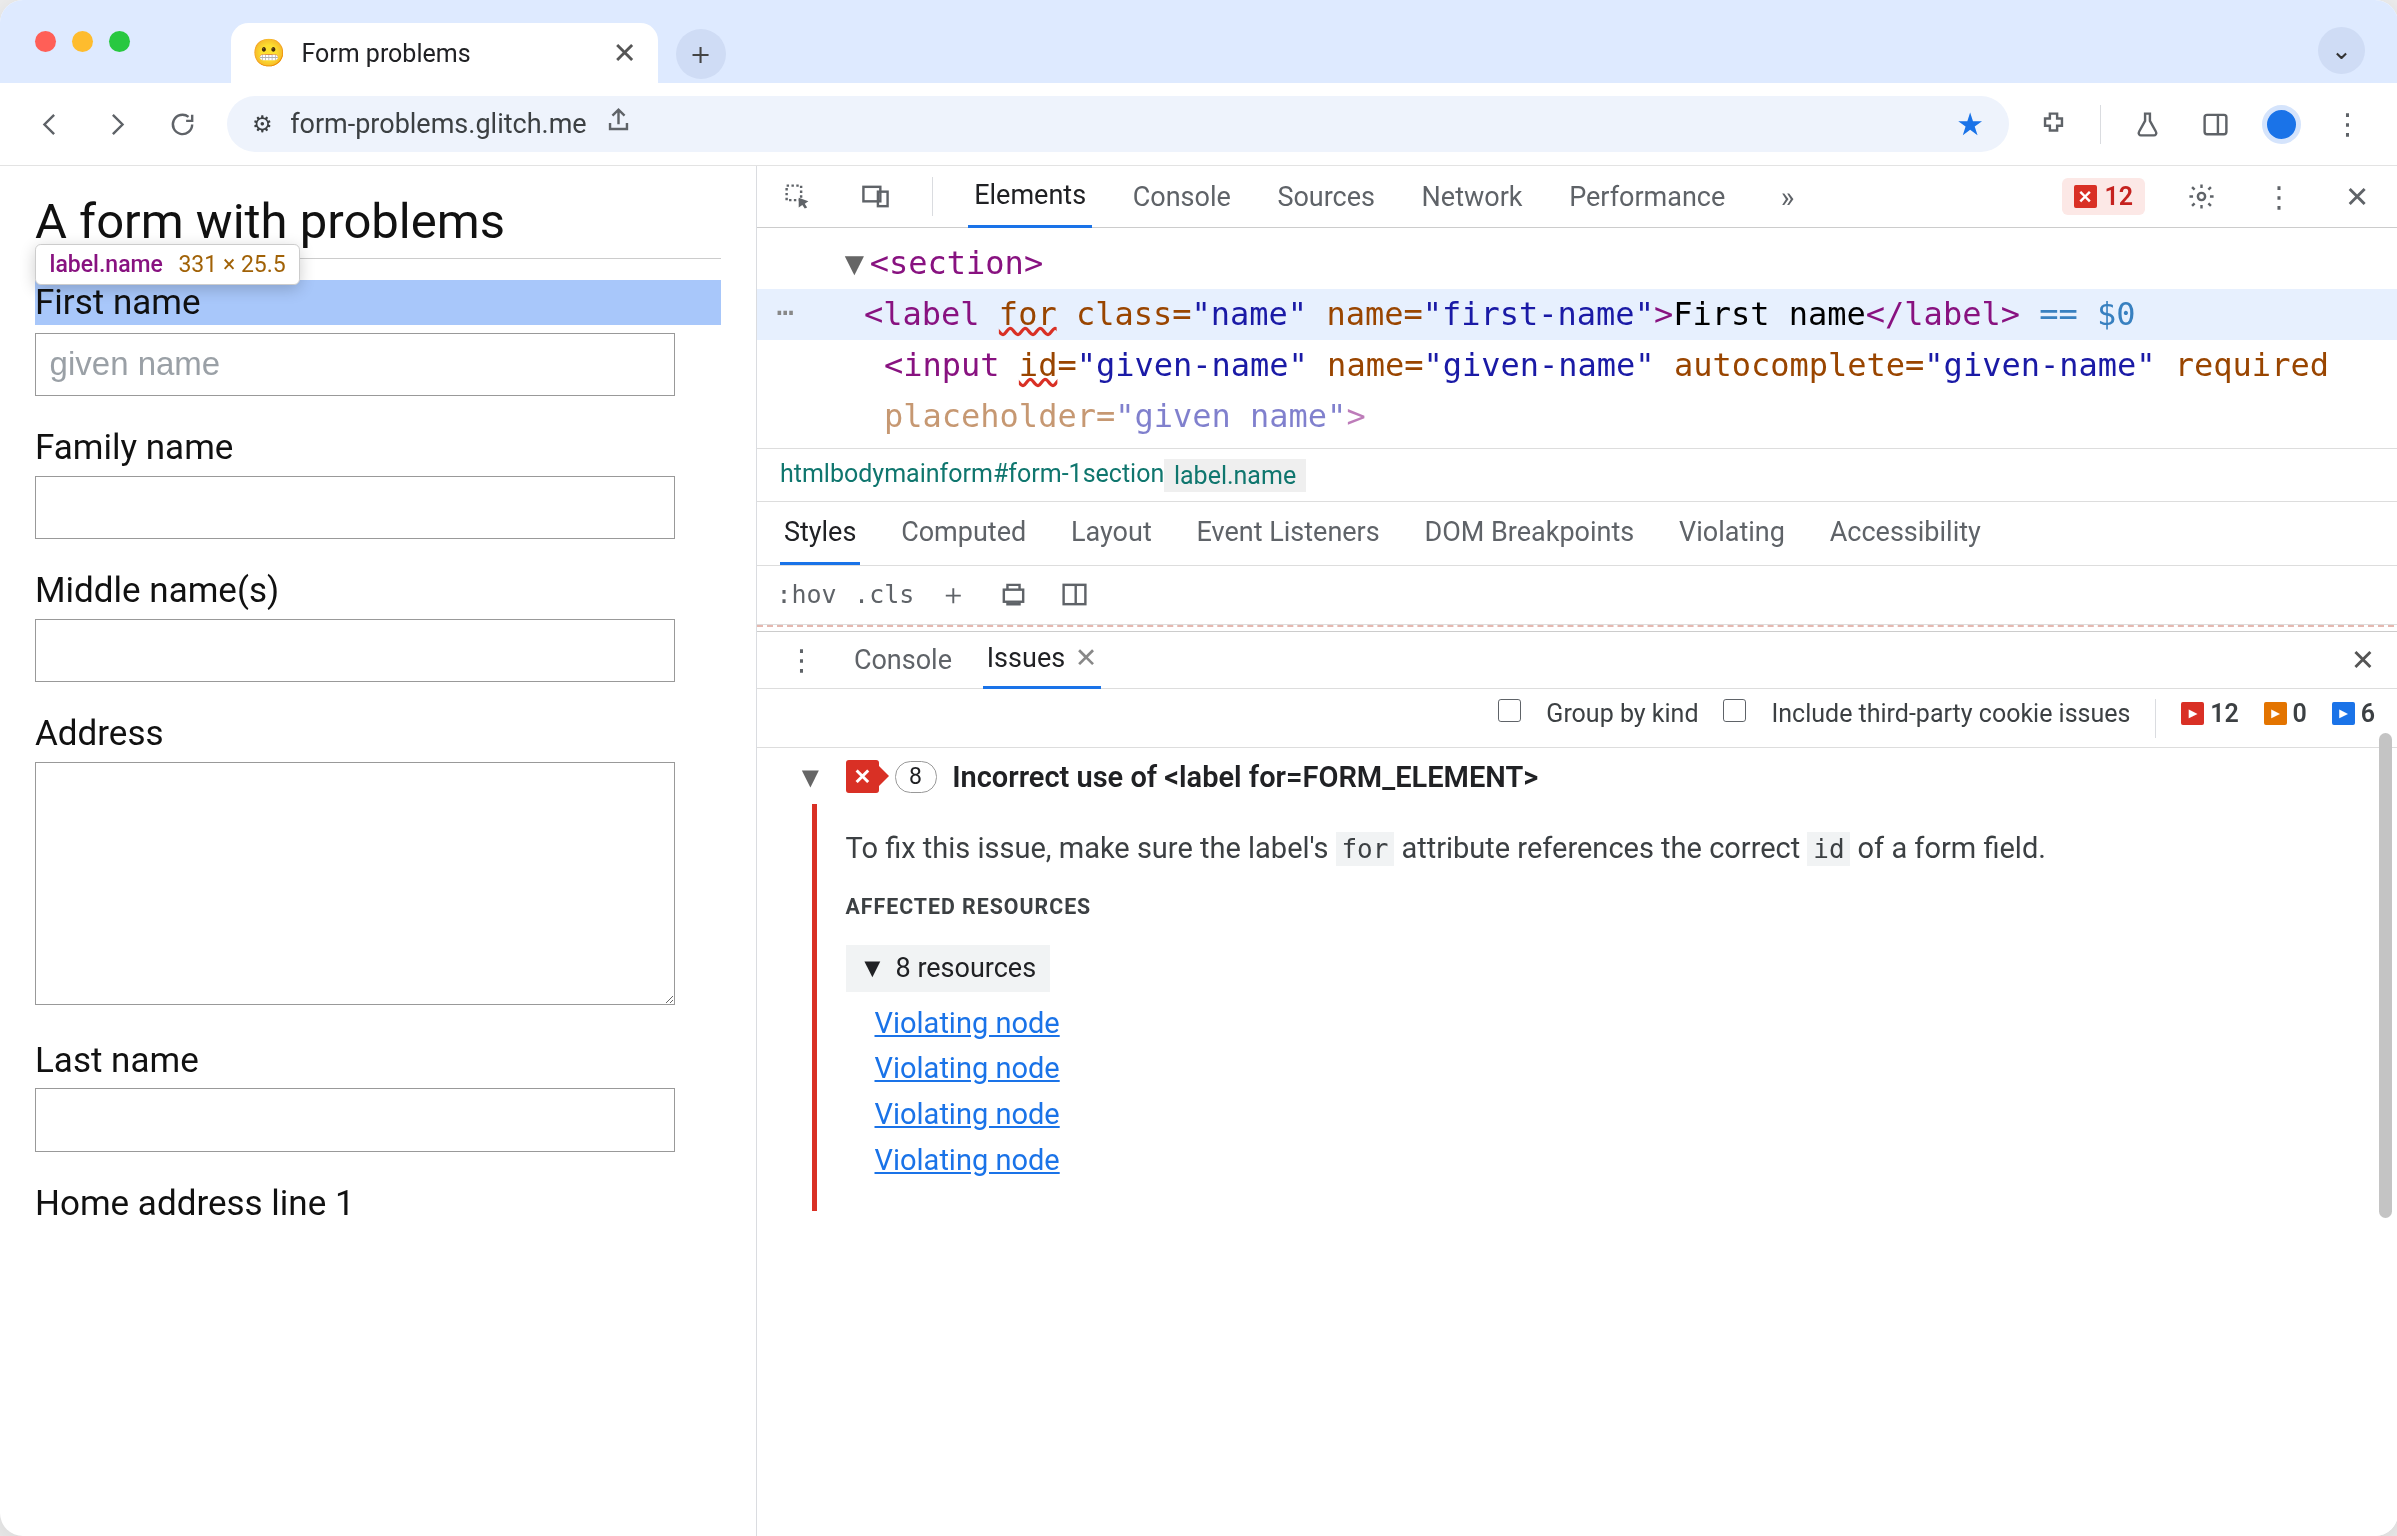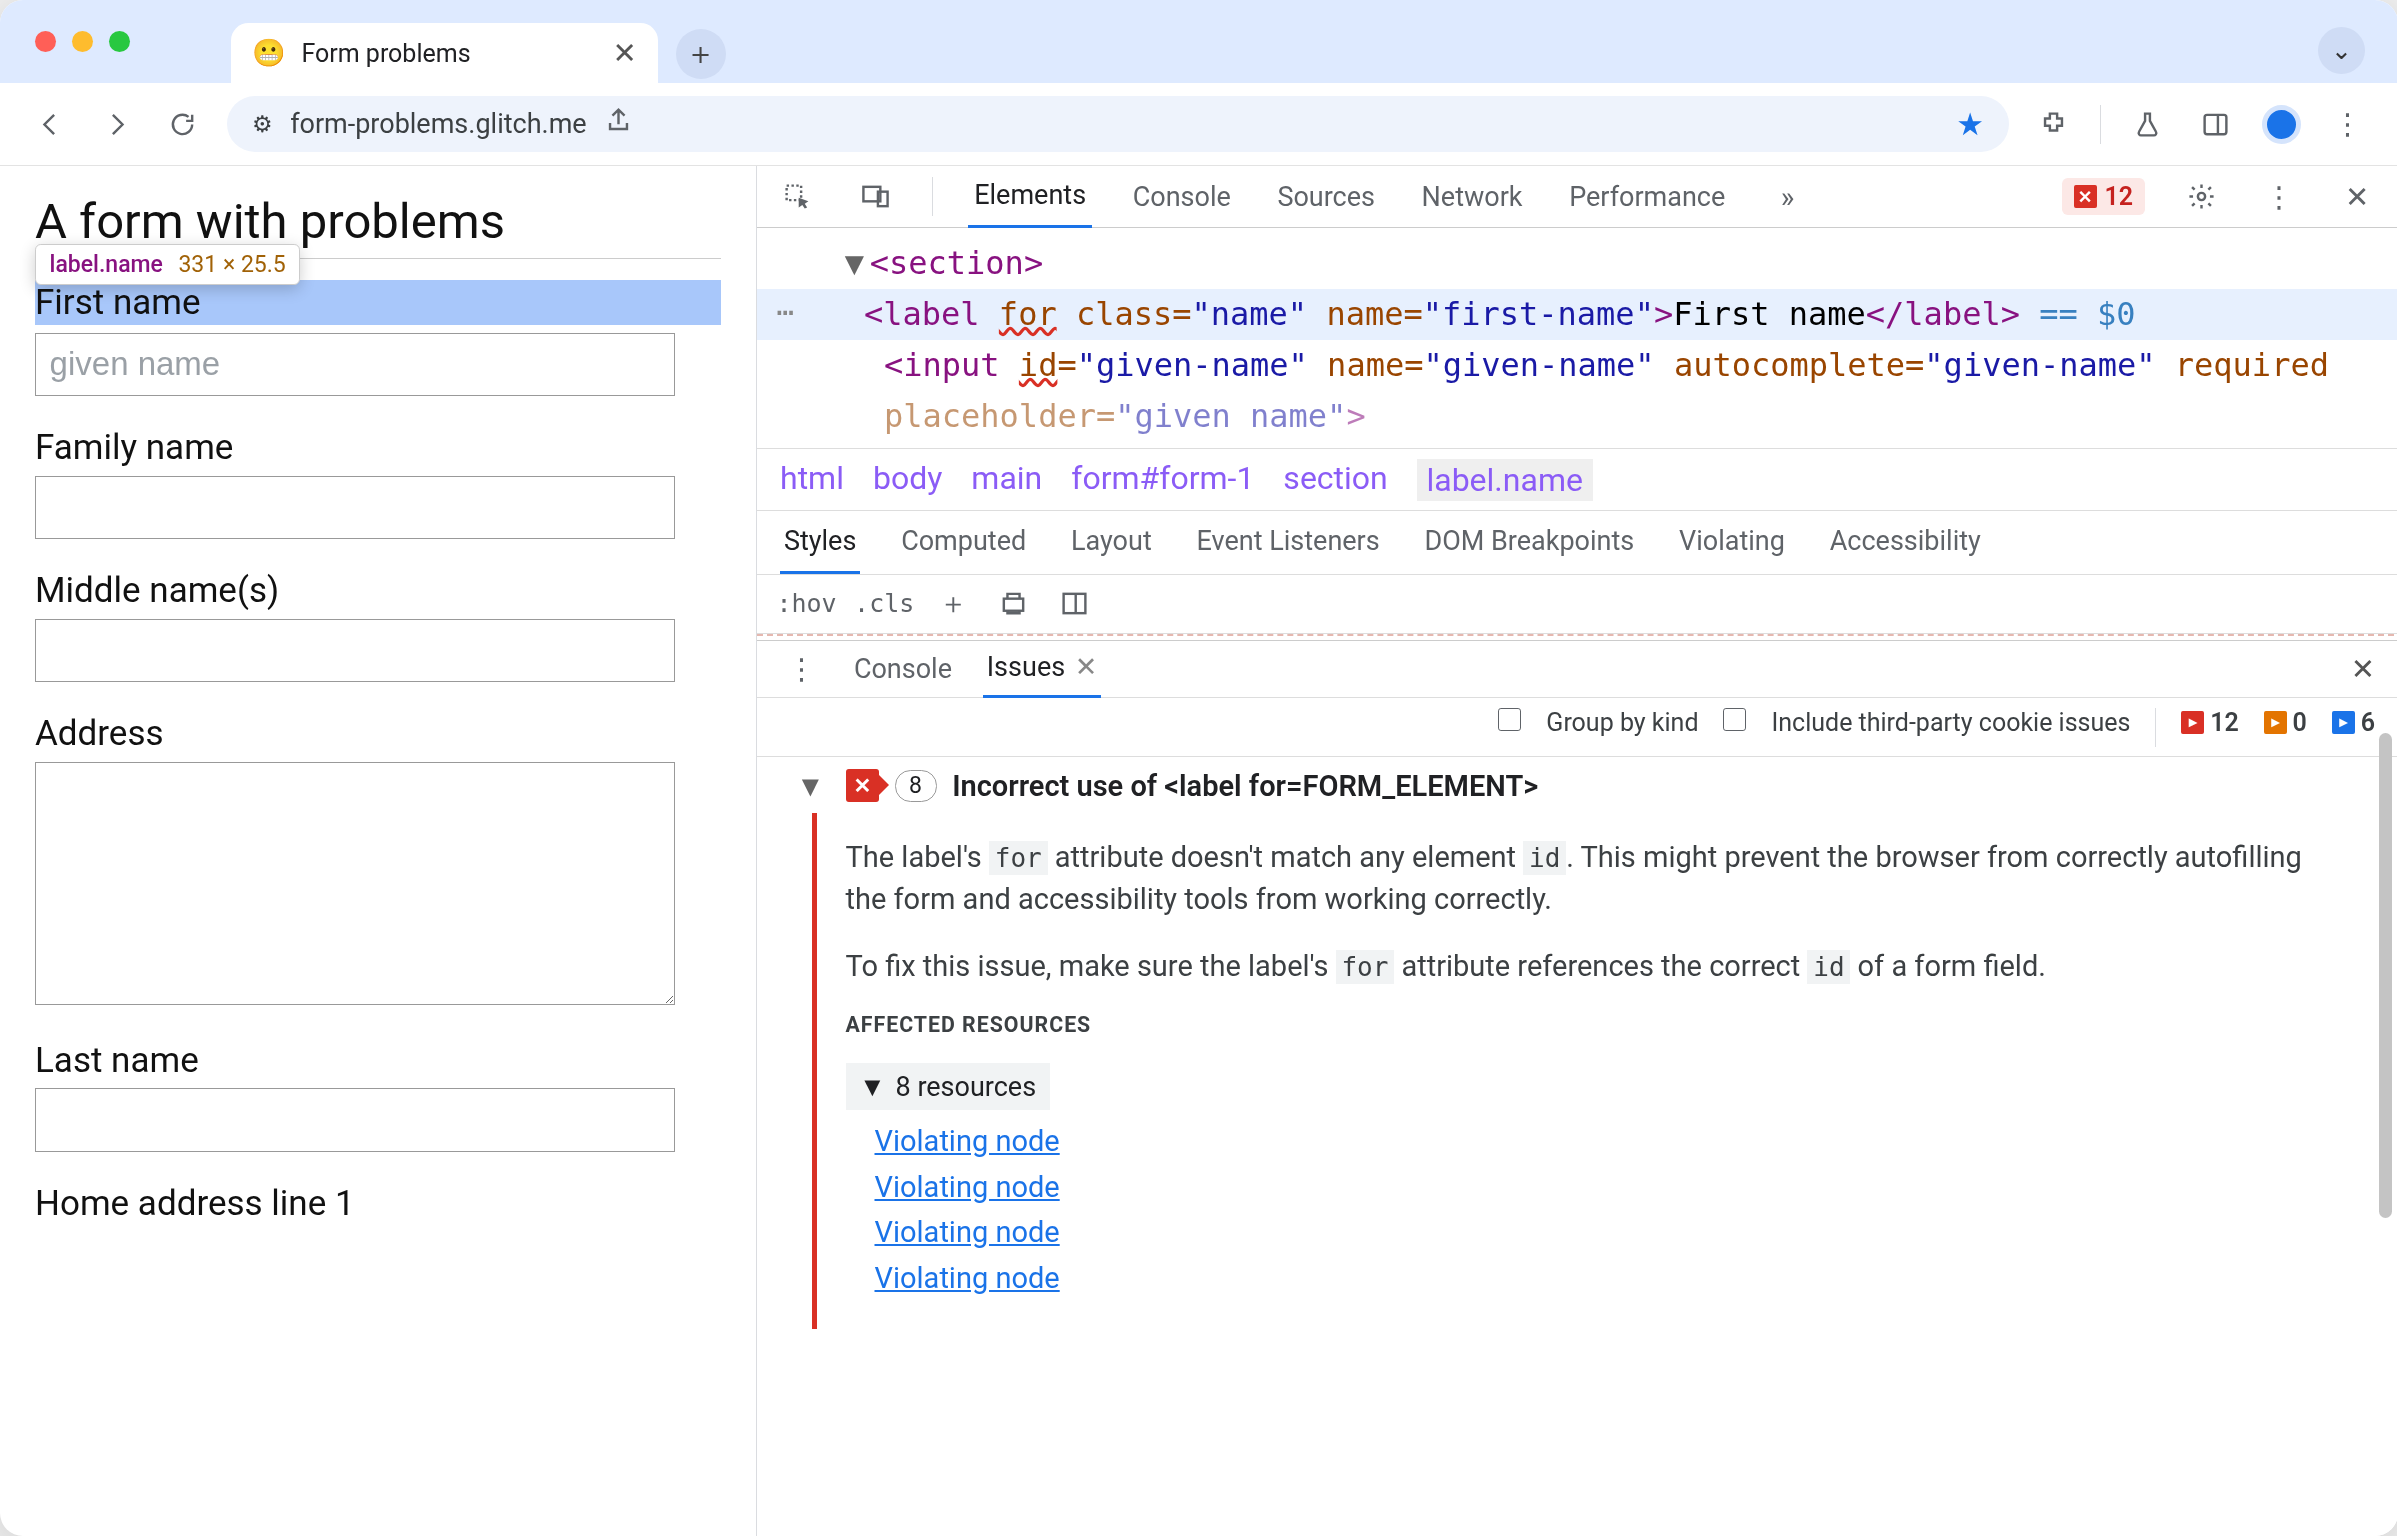--- a/index.html
+++ b/index.html
@@ -131,22 +131,22 @@
     position:relative;
   }
   .dom-line{white-space:nowrap;}
   .dom-line.selected{background:#e7f0fe;margin:0 -19.4px 0 -78px;padding-left:78px;padding-right:19.4px;position:relative;}
   .dom-line.selected::before{content:"⋯";position:absolute;left:19.4px;color:#888;font-size:29px;}
   .tag{color:#881280;} .attr{color:#994500;} .attr.under{text-decoration:underline wavy #d93025;} .val{color:#1a1aa6;} .txt{color:#000;} .cmnt{color:#3880c0;}
   .chev{color:#666;margin-right:5.8px;}
 
   .breadcrumb{
     border-top:1px solid #ddd;border-bottom:1px solid #ddd;
-    padding:9.7px 23px;font-size:32px;color:#8b5cf6;
-    display:flex;gap:29px;
+    padding:9.7px 23px;font-size:25px;color:#0f766e;
+    display:flex;
   }
   .breadcrumb .bc-last{background:#efefef;padding:1.9px 9.7px;}
 
   .styles-tabs{
     display:flex;gap:37px;padding:0 23px;
     font-size:27px;color:#5f6368;border-bottom:1px solid #ddd;
   }
   .styles-tabs .stab{padding:13.6px 3.9px;cursor:pointer;}
   .styles-tabs .stab.active{color:#202124;border-bottom:3.9px solid #1a73e8;}
 
@@ -430,23 +430,20 @@
 
       <div class="issue">
         <div class="issue-head">
           <span class="chev">▼</span>
           <span class="flag">✕</span>
           <span class="cnt">8</span>
           <span>Incorrect use of &lt;label for=FORM_ELEMENT&gt;</span>
         </div>
         <div class="issue-body">
           <p>
-            <span>The label's </span><code>for</code><span> attribute doesn't match any element </span><code>id</code><span>. This might prevent the browser from correctly autofilling the form and accessibility tools from working correctly.</span>
-          </p>
-          <p>
             <span>To fix this issue, make sure the label's </span><code>for</code><span> attribute references the correct </span><code>id</code><span> of a form field.</span>
           </p>
           <div class="aff-head">AFFECTED RESOURCES</div>
           <div class="res-toggle">
             <span>▼</span>
             <span>8 resources</span>
           </div>
           <div class="vnodes">
             <a href="#">Violating node</a>
             <a href="#">Violating node</a>

